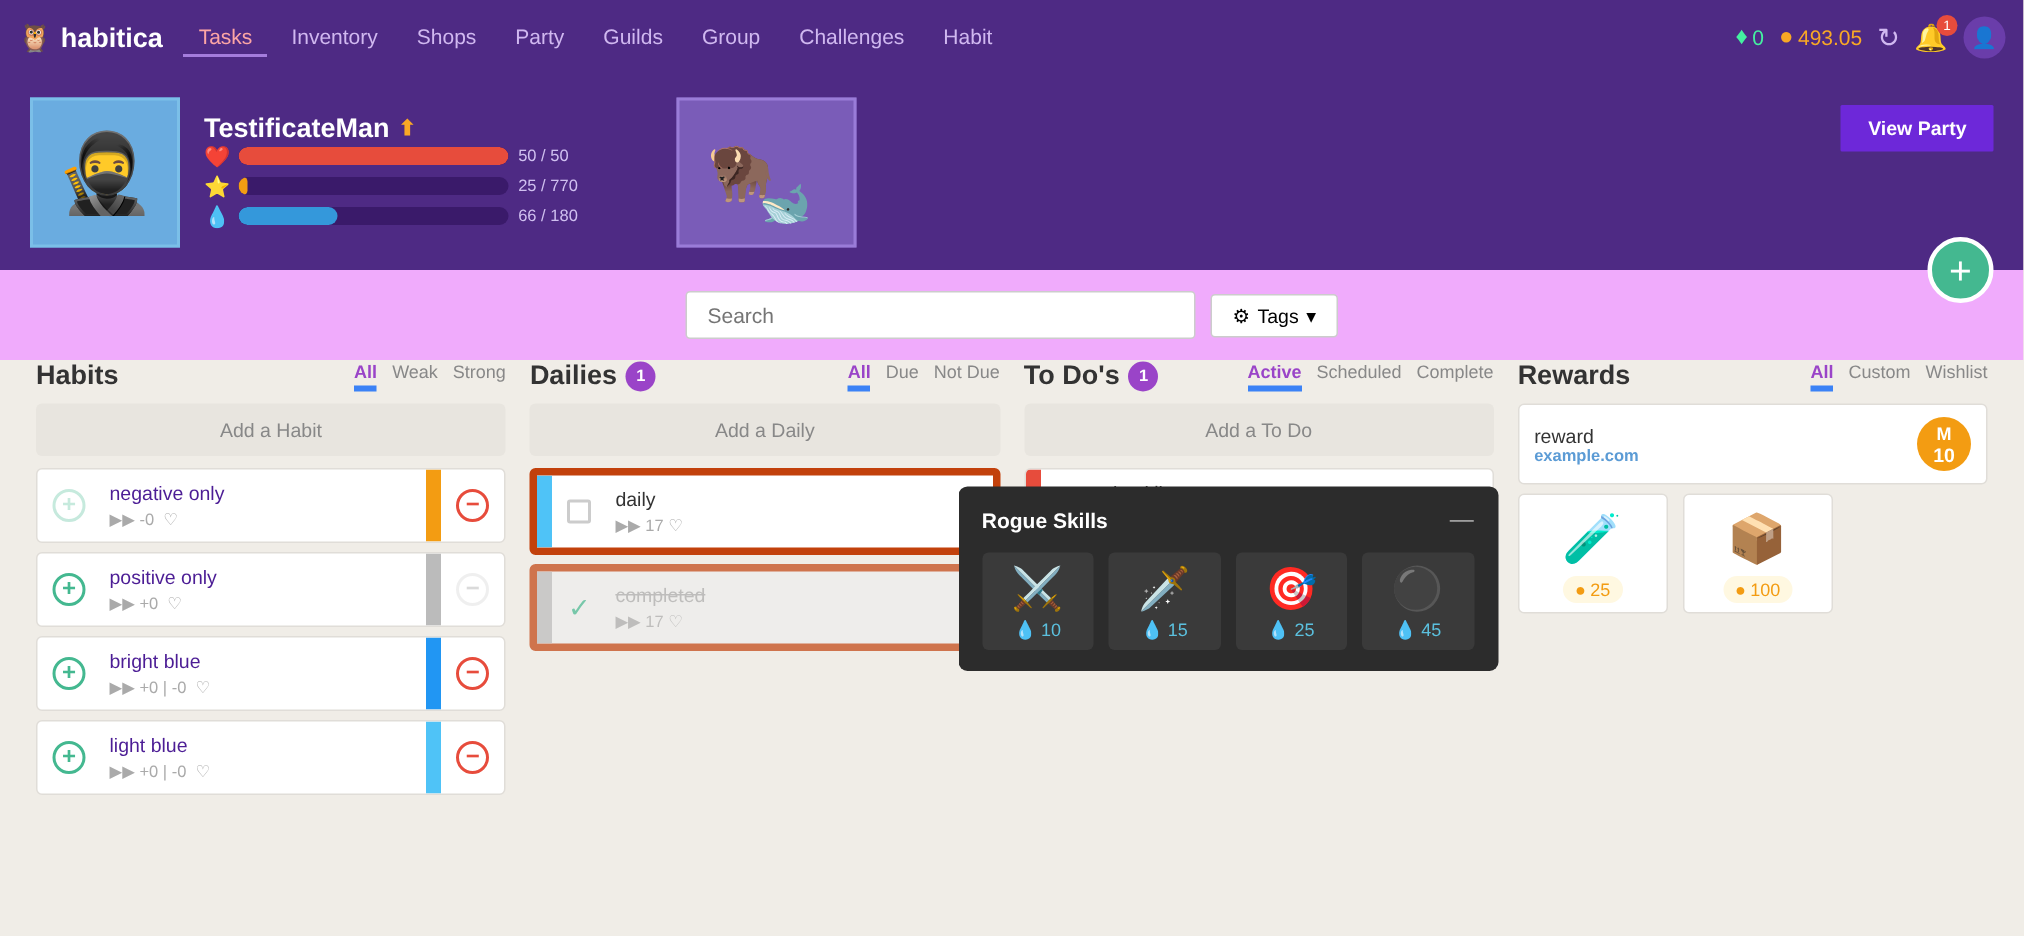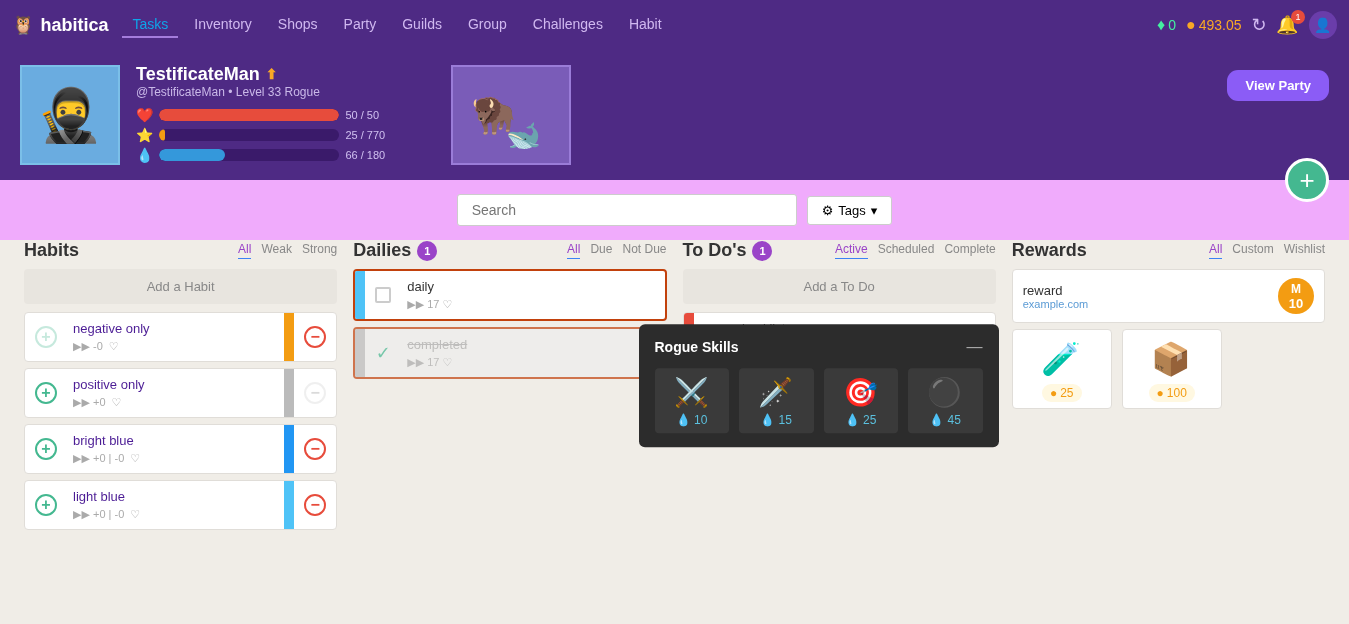--- a/index.html
+++ b/index.html
@@ -9,21 +9,21 @@
     nav {
       background: #4e2a84;
       display: flex;
       align-items: center;
       height: 50px;
       padding: 0 12px;
       gap: 6px;
     }
     .nav-logo { display: flex; align-items: center; gap: 6px; color: #fff; font-weight: bold; font-size: 18px; margin-right: 8px; }
     .nav-link { color: #d0b8f0; font-size: 14px; padding: 4px 10px; cursor: pointer; border-bottom: 2px solid transparent; }
-    .nav-link:hover, .nav-link.active { color: #0ea5e9; border-bottom: 2px solid #fff; }
+    .nav-link:hover, .nav-link.active { color: #fca5a5; border-bottom: 2px solid #fff; }
     .nav-link.active { border-bottom: 2px solid #a47cdc; }
     .nav-spacer { flex: 1; }
     .nav-right { display: flex; align-items: center; gap: 10px; }
     .nav-gem { color: #44f0a0; font-size: 14px; display: flex; align-items: center; gap: 3px; }
     .nav-coin { color: #f9a825; font-size: 14px; display: flex; align-items: center; gap: 3px; }
     .nav-icon-btn { color: #d0b8f0; font-size: 18px; cursor: pointer; position: relative; }
     .nav-badge { position: absolute; top: -4px; right: -6px; background: #e74c3c; color: #fff; font-size: 9px; border-radius: 50%; width: 14px; height: 14px; display: flex; align-items: center; justify-content: center; }
     .nav-avatar-icon { width: 28px; height: 28px; border-radius: 50%; background: #6a3daa; display: flex; align-items: center; justify-content: center; color: #fff; font-size: 14px; }
 
     
@@ -67,28 +67,28 @@
       display: flex;
       align-items: center;
       justify-content: center;
       font-size: 36px;
       margin-left: 30px;
     }
     .view-party-btn {
       position: absolute;
       right: 20px;
       top: 20px;
-      background: #8b5cf6;
+      background: #6d28d9;
       color: #fff;
       border: none;
       padding: 8px 18px;
       font-size: 13px;
       font-weight: bold;
       cursor: pointer;
-      border-radius: 11px;
+      border-radius: 1px;
     }
     .add-task-fab {
       position: absolute;
       right: 20px;
       bottom: -22px;
       width: 44px;
       height: 44px;
       background: #44b890;
       border-radius: 50%;
       display: flex;
@@ -165,21 +165,21 @@
       font-weight: bold;
     }
     .col-tabs {
       display: flex;
       gap: 10px;
       font-size: 12px;
       color: #888;
       margin-left: auto;
     }
     .col-tab { cursor: pointer; padding-bottom: 2px; }
-    .col-tab.active { color: #9a44c8; border-bottom: 1px solid #3b82f6; font-weight: normal; }
+    .col-tab.active { color: #9a44c8; border-bottom: 4px solid #3b82f6; font-weight: bold; }
 
     .add-card {
       background: #e8e5df;
       border-radius: 4px;
       padding: 10px 14px;
       font-size: 13px;
       color: #888;
       margin-bottom: 8px;
       cursor: pointer;
       text-align: center;
@@ -233,21 +233,21 @@
     .color-red { background: #e74c3c; }
 
     
     .daily-item {
       background: #fff;
       border-radius: 4px;
       margin-bottom: 6px;
       display: flex;
       align-items: stretch;
       overflow: hidden;
-      border: 2px solid #c2410c;
+      border: 5px solid #c2410c;
     }
     .daily-color-stripe { width: 10px; flex-shrink: 0; }
     .daily-check { width: 36px; display: flex; align-items: center; justify-content: center; font-size: 14px; }
     .daily-content { flex: 1; padding: 8px 6px; }
     .daily-name { font-size: 13px; color: #333; font-weight: 500; }
     .daily-stats { font-size: 11px; color: #aaa; margin-top: 4px; display: flex; align-items: center; gap: 6px; }
     .daily-item.completed { opacity: 0.7; background: #eee; }
     .checkmark { color: #44b890; font-size: 18px; }
     .checkbox-empty { width: 16px; height: 16px; border: 2px solid #ccc; border-radius: 2px; display: inline-block; }
 
@@ -318,21 +318,21 @@
       border-radius: 4px;
       margin-bottom: 6px;
       display: flex;
       align-items: center;
       padding: 8px 10px;
       border: 1px solid #e0ddd8;
       justify-content: space-between;
     }
     .reward-info { flex: 1; }
     .reward-name { font-size: 13px; font-weight: 500; color: #333; }
-    .reward-link { font-size: 11px; color: #5b9bd5; }
+    .reward-link { font-size: 11px; color: #5b9bd5; font-weight: bold; }
     .reward-cost {
       background: #f39c12;
       color: #fff;
       border-radius: 50%;
       width: 36px;
       height: 36px;
       display: flex;
       flex-direction: column;
       align-items: center;
       justify-content: center;
@@ -398,25 +398,20 @@
 
 <div class="header-banner">
   <div class="avatar-frame">
     <span style="font-size:52px;">🥷</span>
   </div>
   <div class="user-info">
     <div class="user-name">
       <span>TestificateMan</span>
       <span style="font-size:14px; color:#f9a825;">⬆</span>
     </div>
-    <div class="user-sub">
-      <span>@TestificateMan</span>
-      <span> • </span>
-      <span>Level 33 Rogue</span>
-    </div>
     <div class="stat-bar">
       <span class="stat-icon">❤️</span>
       <div class="bar-bg">
         <div class="bar-fill bar-hp" style="width:100%"></div>
       </div>
       <span class="stat-val">
         <span>50</span> / <span>50</span>
       </span>
     </div>
     <div class="stat-bar">
@@ -542,20 +537,21 @@
   <div class="task-col">
     <div class="col-header">
       <span class="col-title">Dailies</span>
       <div class="col-badge">1</div>
       <div class="col-tabs">
         <span class="col-tab active">All</span>
         <span class="col-tab">Due</span>
         <span class="col-tab">Not Due</span>
       </div>
     </div>
+    <div class="add-card">Add a Daily</div>
 
     <div class="daily-item">
       <div class="daily-color-stripe color-light-blue"></div>
       <div class="daily-check">
         <span class="checkbox-empty"></span>
       </div>
       <div class="daily-content">
         <div class="daily-name">daily</div>
         <div class="daily-stats">
           <span>▶▶ 17 ♡</span>

